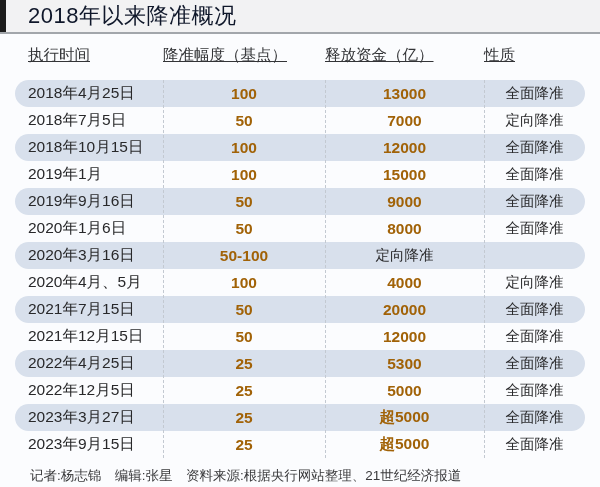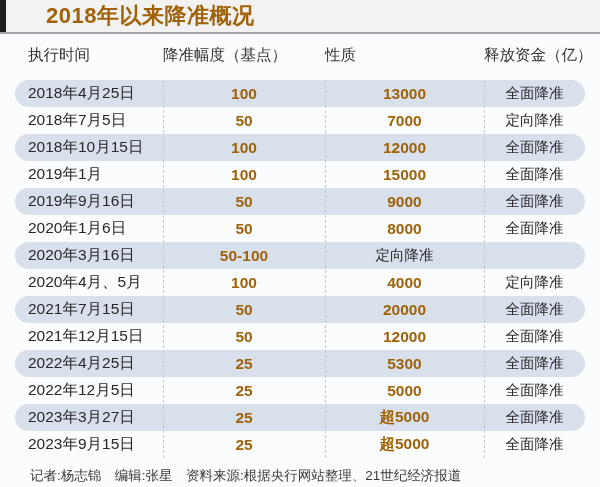--- a/index.html
+++ b/index.html
@@ -23,38 +23,39 @@
     display: flex;
     align-items: center;
   }
   .accent-bar {
     position: absolute;
     left: 0; top: 0;
     width: 6px; height: 100%;
     background: var(--accent-bar, #1c1c1c);
   }
   .page-title {
-    margin-left: 46px;
+    margin-left: 28px;
     font-size: 22px;
-    font-weight: 700;
-    color: #a16207;
+    font-weight: 400;
+    color: #0f172a;
     letter-spacing: 0.5px;
     white-space: nowrap;
   }
 
   
   .table-header {
     margin: 0 15px;
     width: 570px;
     height: 42px;
     display: grid;
     grid-template-columns: 148px 162px 159px 101px;
     align-items: center;
     font-size: 15.5px;
     color: #333437;
+    text-decoration: underline;
   }
   .table-header .hcell { text-align: left; white-space: nowrap; }
   .table-header .hcell.first { text-align: left; padding-left: 13px; }
 
   
   .table-body {
     position: relative;
     margin: 4px 15px;
     width: 570px;
   }
@@ -111,22 +112,22 @@
 <div class="canvas">
 
   <div class="title-strip">
     <div class="accent-bar"></div>
     <div class="page-title">2018年以来降准概况</div>
   </div>
 
   <div class="table-header">
     <div class="hcell first">执行时间</div>
     <div class="hcell">降准幅度（基点）</div>
+    <div class="hcell">释放资金（亿）</div>
     <div class="hcell">性质</div>
-    <div class="hcell">释放资金（亿）</div>
   </div>
 
   <div class="table-body">
     <div class="rows-list">
     <div class="row">
       <div class="cell date">2018年4月25日</div>
       <div class="cell num">100</div>
       <div class="cell num">13000</div>
       <div class="cell nature">全面降准</div>
     </div>

